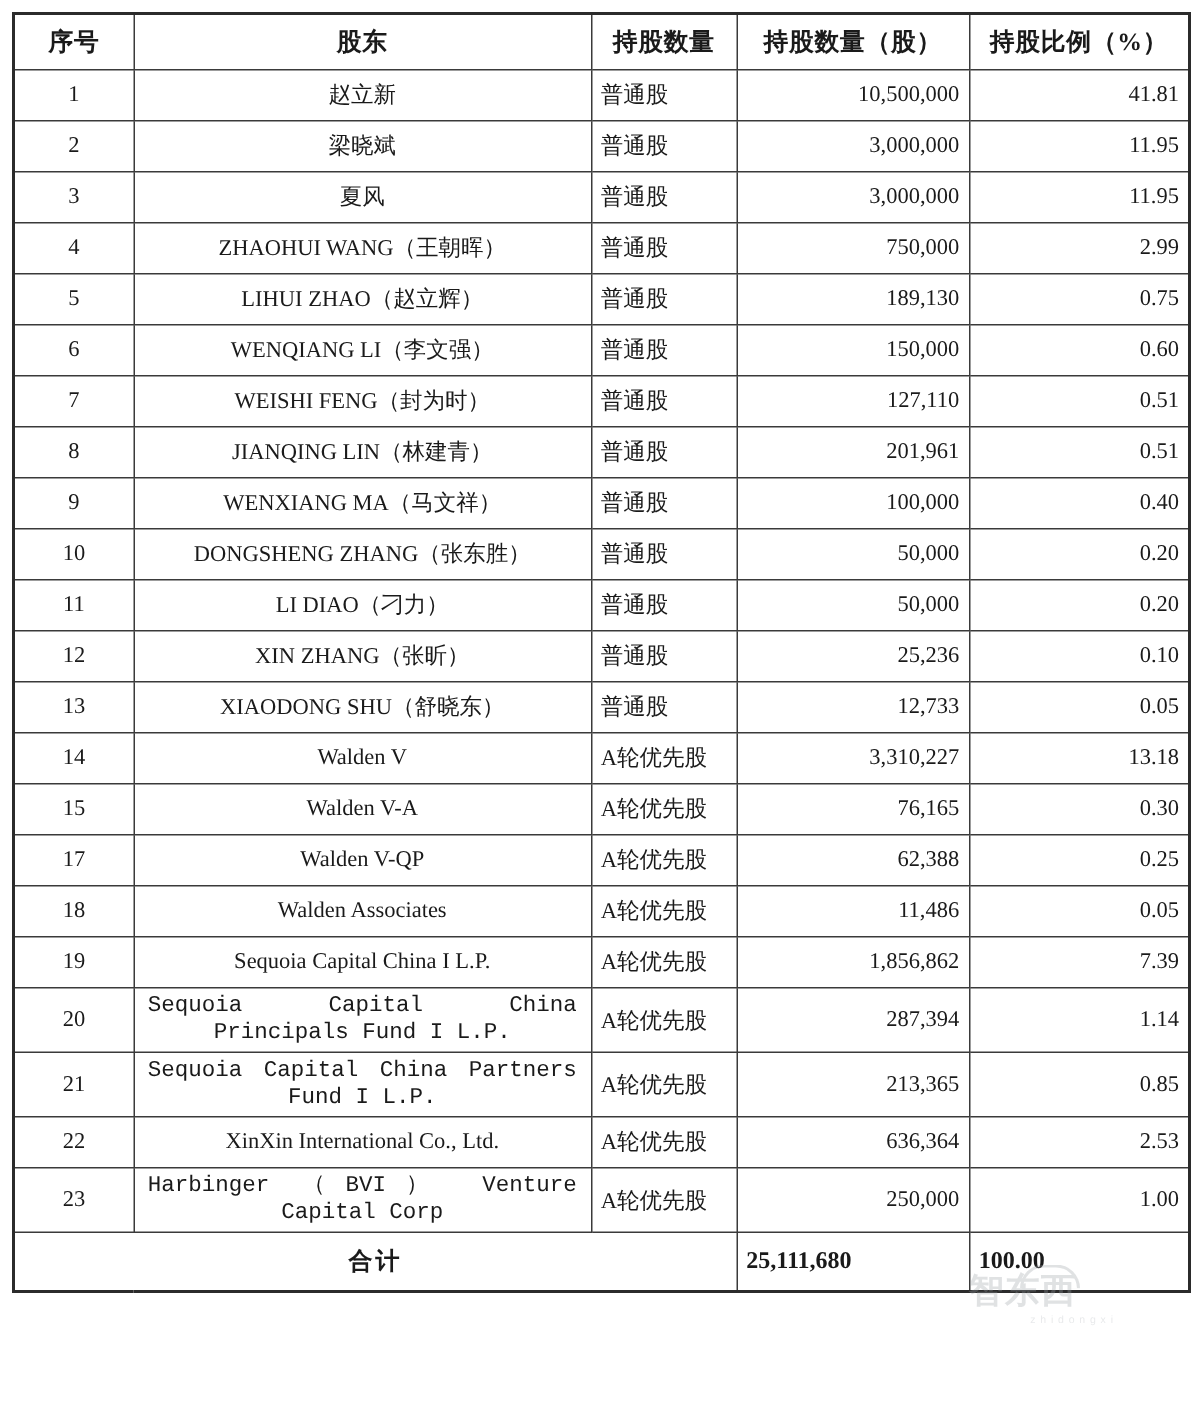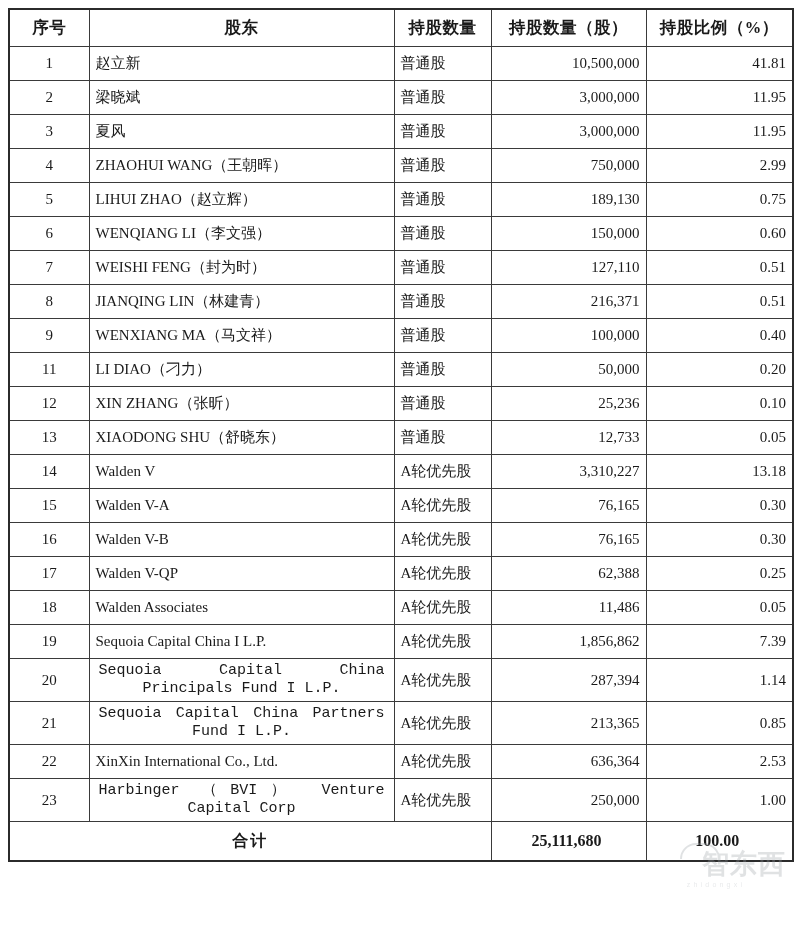--- a/index.html
+++ b/index.html
@@ -30,28 +30,27 @@
     right: 14px;
     bottom: 22px;
     width: 140px;
     height: 62px;
     pointer-events: none;
     opacity: .30;
     z-index: 3;
   }
   .wm-cn {
     font-family: "DejaVu Sans", "Liberation Sans", sans-serif;
-    font-size: 27px;
+    font-size: 23px;
     font-weight: 700;
     letter-spacing: 1px;
     color: #9aa0a6;
     line-height: 1;
-    text-align: right;
+    text-align: left;
     white-space: nowrap;
-    margin-left: 12px;
   }
   .wm-en {
     font-family: "Liberation Sans", sans-serif;
     font-size: 7px;
     letter-spacing: 3.2px;
     color: #b4b9be;
     text-align: center;
     margin-top: 4px;
     white-space: nowrap;
   }
@@ -98,21 +97,21 @@
     font-size: 16.5px;
     text-align: center;
     letter-spacing: .5px;
   }
 
   tbody td {
     height: 33px;
     font-size: 15px;
   }
   td.idx   { text-align: center; font-size: 15px; }
-  td.name  { }
+  td.name  { text-align: center; }
   td.cls   { }
   td.qty   { text-align: right; padding-right: 10px; }
   td.pct   { text-align: right; padding-right: 10px; }
 
   
   tr.two td { height: 42px; }
   td.name.justify {
     text-align: justify;
     text-align-last: center;
     line-height: 1.22;
@@ -121,21 +120,21 @@
     font-family: Liberation Mono, monospace;
   }
 
   tfoot td {
     height: 38px;
     font-weight: 700;
     font-size: 16px;
     margin-left: 40px;
   }
   tfoot td.total-label { text-align: center; letter-spacing: 2px; }
-  tfoot td.qty, tfoot td.pct { text-align: center; padding-right: 10px; }
+  tfoot td.qty, tfoot td.pct { text-align: left; padding-right: 10px; }
 </style>
 </head>
 <body>
 
 <div id="page">
 
   <div class="watermark">
     <div class="wm-arc"></div>
     <div class="wm-cn">智东西</div>
     <div class="wm-en">zhidongxi</div>
@@ -205,31 +204,38 @@
           <td class="idx">7</td>
           <td class="name">WEISHI FENG（封为时）</td>
           <td class="cls">普通股</td>
           <td class="qty">127,110</td>
           <td class="pct">0.51</td>
         </tr>
         <tr>
           <td class="idx">8</td>
           <td class="name">JIANQING LIN（林建青）</td>
           <td class="cls">普通股</td>
-          <td class="qty">216,371</td>
+          <td class="qty">201,961</td>
           <td class="pct">0.51</td>
         </tr>
         <tr>
           <td class="idx">9</td>
           <td class="name">WENXIANG MA（马文祥）</td>
           <td class="cls">普通股</td>
           <td class="qty">100,000</td>
           <td class="pct">0.40</td>
         </tr>
         <tr>
+          <td class="idx">10</td>
+          <td class="name">DONGSHENG ZHANG（张东胜）</td>
+          <td class="cls">普通股</td>
+          <td class="qty">50,000</td>
+          <td class="pct">0.20</td>
+        </tr>
+        <tr>
           <td class="idx">11</td>
           <td class="name">LI DIAO（刁力）</td>
           <td class="cls">普通股</td>
           <td class="qty">50,000</td>
           <td class="pct">0.20</td>
         </tr>
         <tr>
           <td class="idx">12</td>
           <td class="name">XIN ZHANG（张昕）</td>
           <td class="cls">普通股</td>
@@ -246,27 +252,20 @@
         <tr>
           <td class="idx">14</td>
           <td class="name">Walden V</td>
           <td class="cls">A轮优先股</td>
           <td class="qty">3,310,227</td>
           <td class="pct">13.18</td>
         </tr>
         <tr>
           <td class="idx">15</td>
           <td class="name">Walden V-A</td>
-          <td class="cls">A轮优先股</td>
-          <td class="qty">76,165</td>
-          <td class="pct">0.30</td>
-        </tr>
-        <tr>
-          <td class="idx">16</td>
-          <td class="name">Walden V-B</td>
           <td class="cls">A轮优先股</td>
           <td class="qty">76,165</td>
           <td class="pct">0.30</td>
         </tr>
         <tr>
           <td class="idx">17</td>
           <td class="name">Walden V-QP</td>
           <td class="cls">A轮优先股</td>
           <td class="qty">62,388</td>
           <td class="pct">0.25</td>

